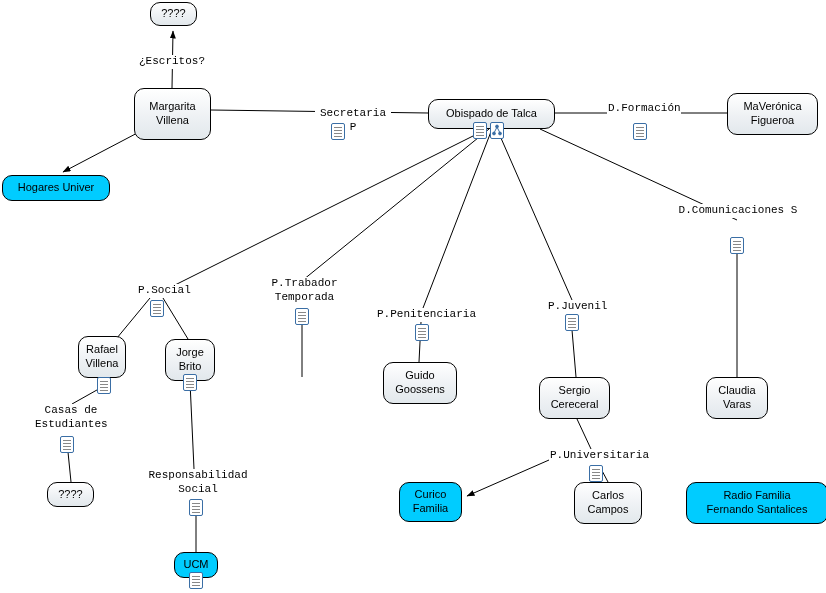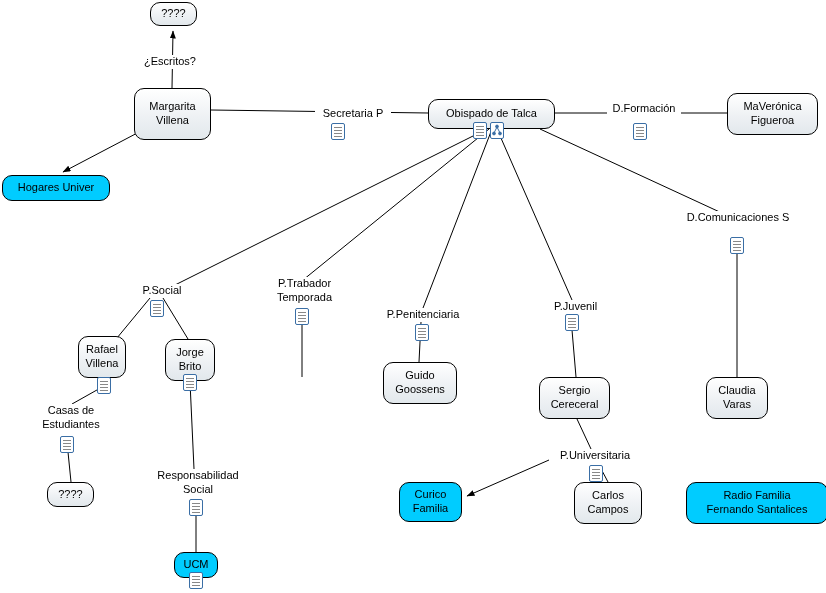--- a/index.html
+++ b/index.html
@@ -11,21 +11,21 @@
     border:1px solid #000;border-radius:10px;
     background:linear-gradient(180deg,#ffffff 0%,#eef1f4 55%,#e2e8ec 100%);
     display:flex;align-items:center;justify-content:center;
     font-size:11px;line-height:1.25;color:#000;text-align:center;
     padding:2px 4px;
   }
   .node.cyan{background:#00ccff;}
   .node .lbl{white-space:pre-line;}
   .link-label{
     position:absolute;z-index:2;font-size:11px;line-height:1.25;color:#000;
-    text-align:center;background:#ffffff;white-space:pre-line;padding:0 1px;
+    text-align:center;background:#ffffff;white-space:pre-line;padding:0 1px;font-family:Liberation Mono, monospace;
   }
   .res-icon{
     position:absolute;z-index:4;width:12px;height:15px;box-sizing:content-box;
     background:#ffffff;border:1px solid #3a6ea5;border-radius:2px;
   }
   .res-icon::before{
     content:"";position:absolute;left:2px;right:2px;top:3px;height:1px;background:#888;
     box-shadow:0 3px 0 #888,0 6px 0 #888,0 9px 0 #888;
   }
   .res-icon.cmap::before{display:none;}
@@ -64,21 +64,21 @@
       <line x1="577" y1="419" x2="591" y2="449"></line>
       <line x1="599" y1="465" x2="608" y2="482"></line>
       <line x1="549" y1="460" x2="467" y2="496" marker-end="url(#arrow)"></line>
       <line x1="737" y1="253" x2="737" y2="377"></line>
     </g>
   </svg>
 
   <div class="link-label" style="left:138px;top:55px;width:62px">¿Escritos?</div>
   <div class="link-label" style="left:315px;top:107px;width:74px">Secretaria P</div>
   <div class="link-label" style="left:607px;top:102px;width:72px">D.Formación</div>
-  <div class="link-label" style="left:675px;top:211px;width:124px">D.Comunicaciones S</div>
+  <div class="link-label" style="left:675px;top:204px;width:124px">D.Comunicaciones S</div>
   <div class="link-label" style="left:137px;top:284px;width:48px">P.Social</div>
   <div class="link-label" style="left:266px;top:277px;width:75px">P.Trabador
 Temporada</div>
   <div class="link-label" style="left:376px;top:308px;width:92px">P.Penitenciaria</div>
   <div class="link-label" style="left:547px;top:300px;width:55px">P.Juvenil</div>
   <div class="link-label" style="left:549px;top:449px;width:90px">P.Universitaria</div>
   <div class="link-label" style="left:34px;top:404px;width:72px">Casas de
 Estudiantes</div>
   <div class="link-label" style="left:143px;top:469px;width:108px">Responsabilidad
 Social</div>

